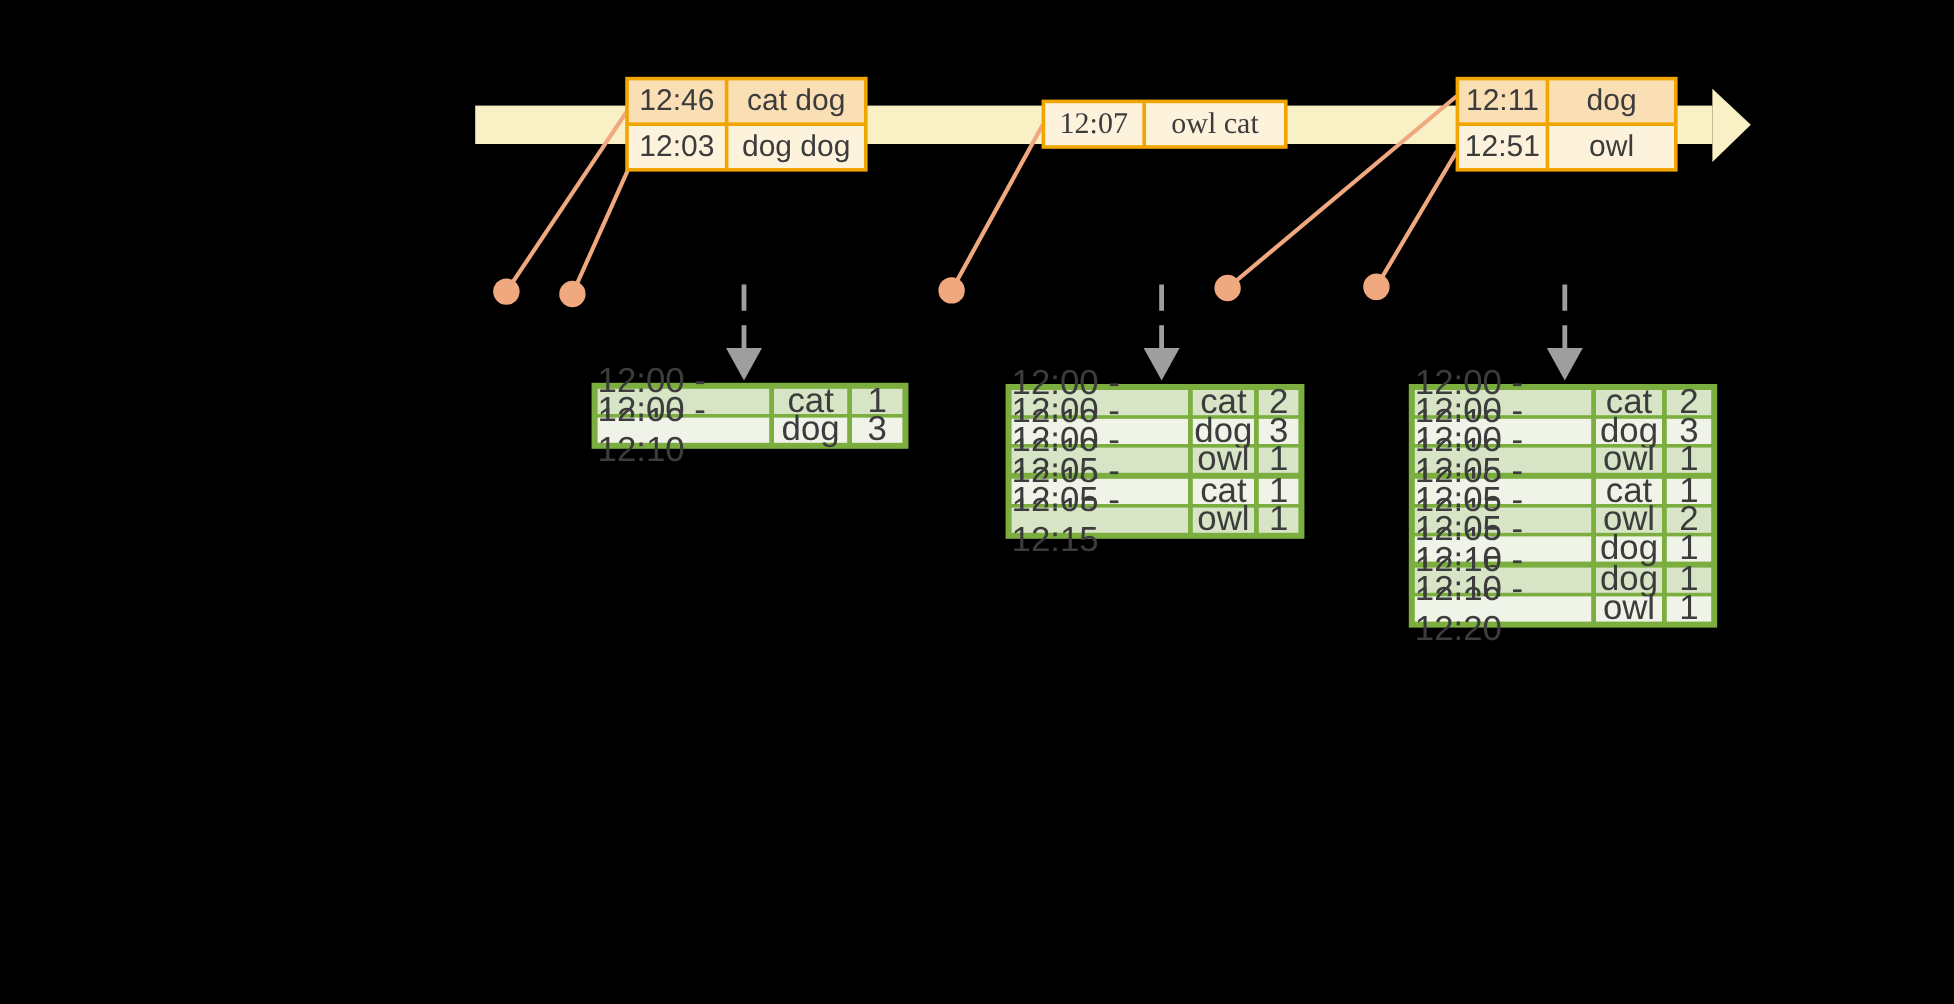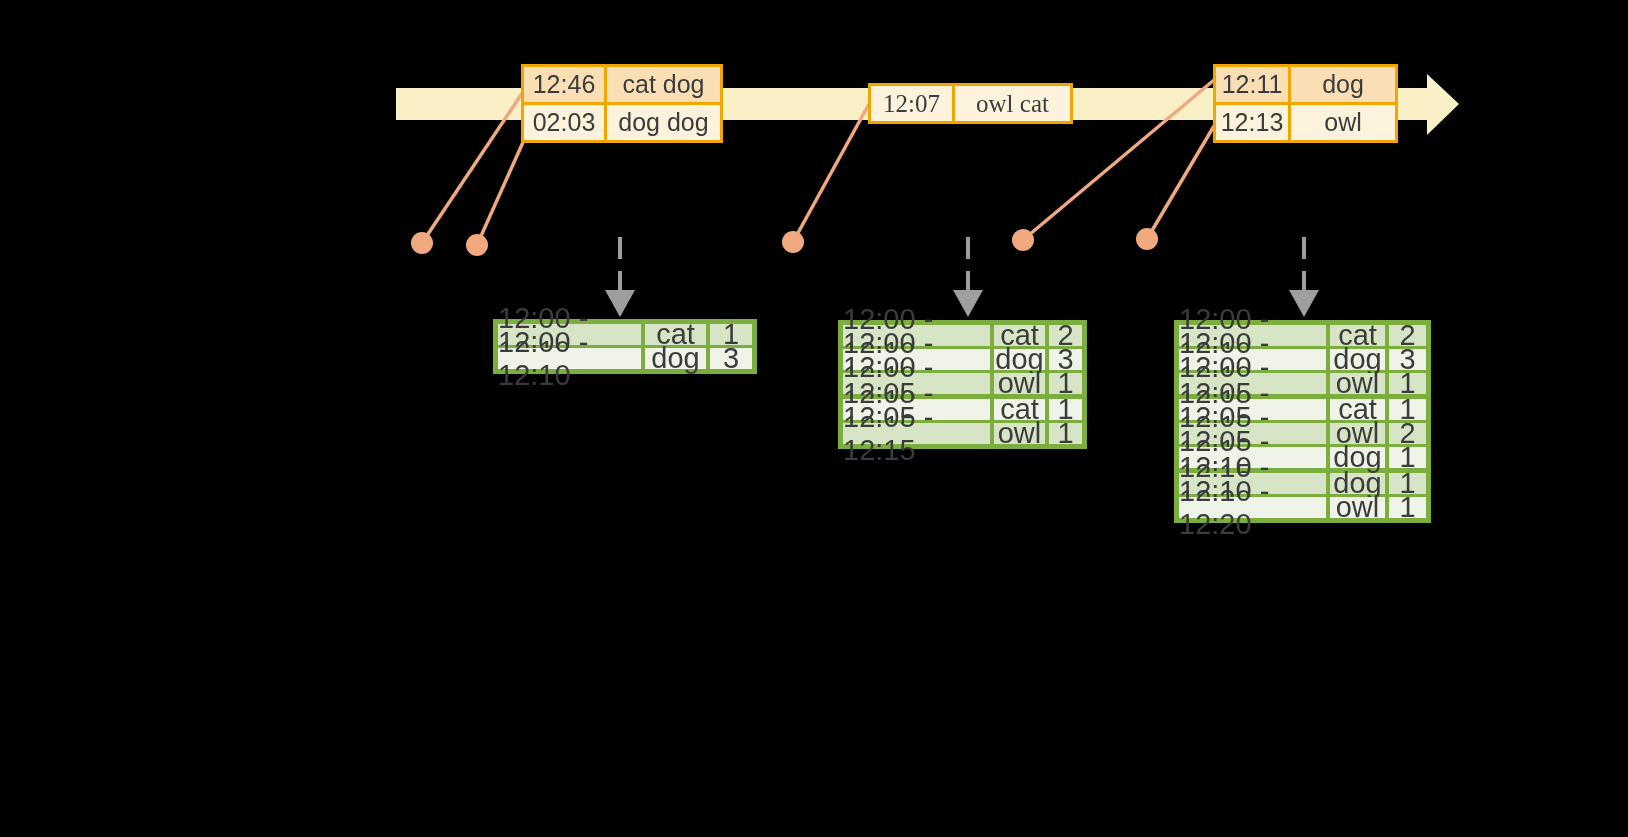--- a/index.html
+++ b/index.html
@@ -107,38 +107,38 @@
     </g>
   </svg>
 
   <div class="etable et-0">
       <div class="erow">
         <div class="ecell dark">12:46</div>
         <div class="ecell dark">cat dog</div>
       </div>
       <div class="divider"></div>
       <div class="erow">
-        <div class="ecell light">02:03</div>
+        <div class="ecell light">12:03</div>
         <div class="ecell light">dog dog</div>
       </div>
     </div>
   <div class="etable et-1">
       <div class="erow">
         <div class="ecell light">12:07</div>
         <div class="ecell light">owl cat</div>
       </div>
     </div>
   <div class="etable et-2">
       <div class="erow">
         <div class="ecell dark">12:11</div>
         <div class="ecell dark">dog</div>
       </div>
       <div class="divider"></div>
       <div class="erow">
-        <div class="ecell light">12:13</div>
+        <div class="ecell light">12:51</div>
         <div class="ecell light">owl</div>
       </div>
     </div>
 
   <div class="gtable rt-0">
       <div class="grow">
         <div class="gcell dark">12:00 - 12:10</div>
         <div class="gcell dark">cat</div>
         <div class="gcell dark">1</div>
       </div>

